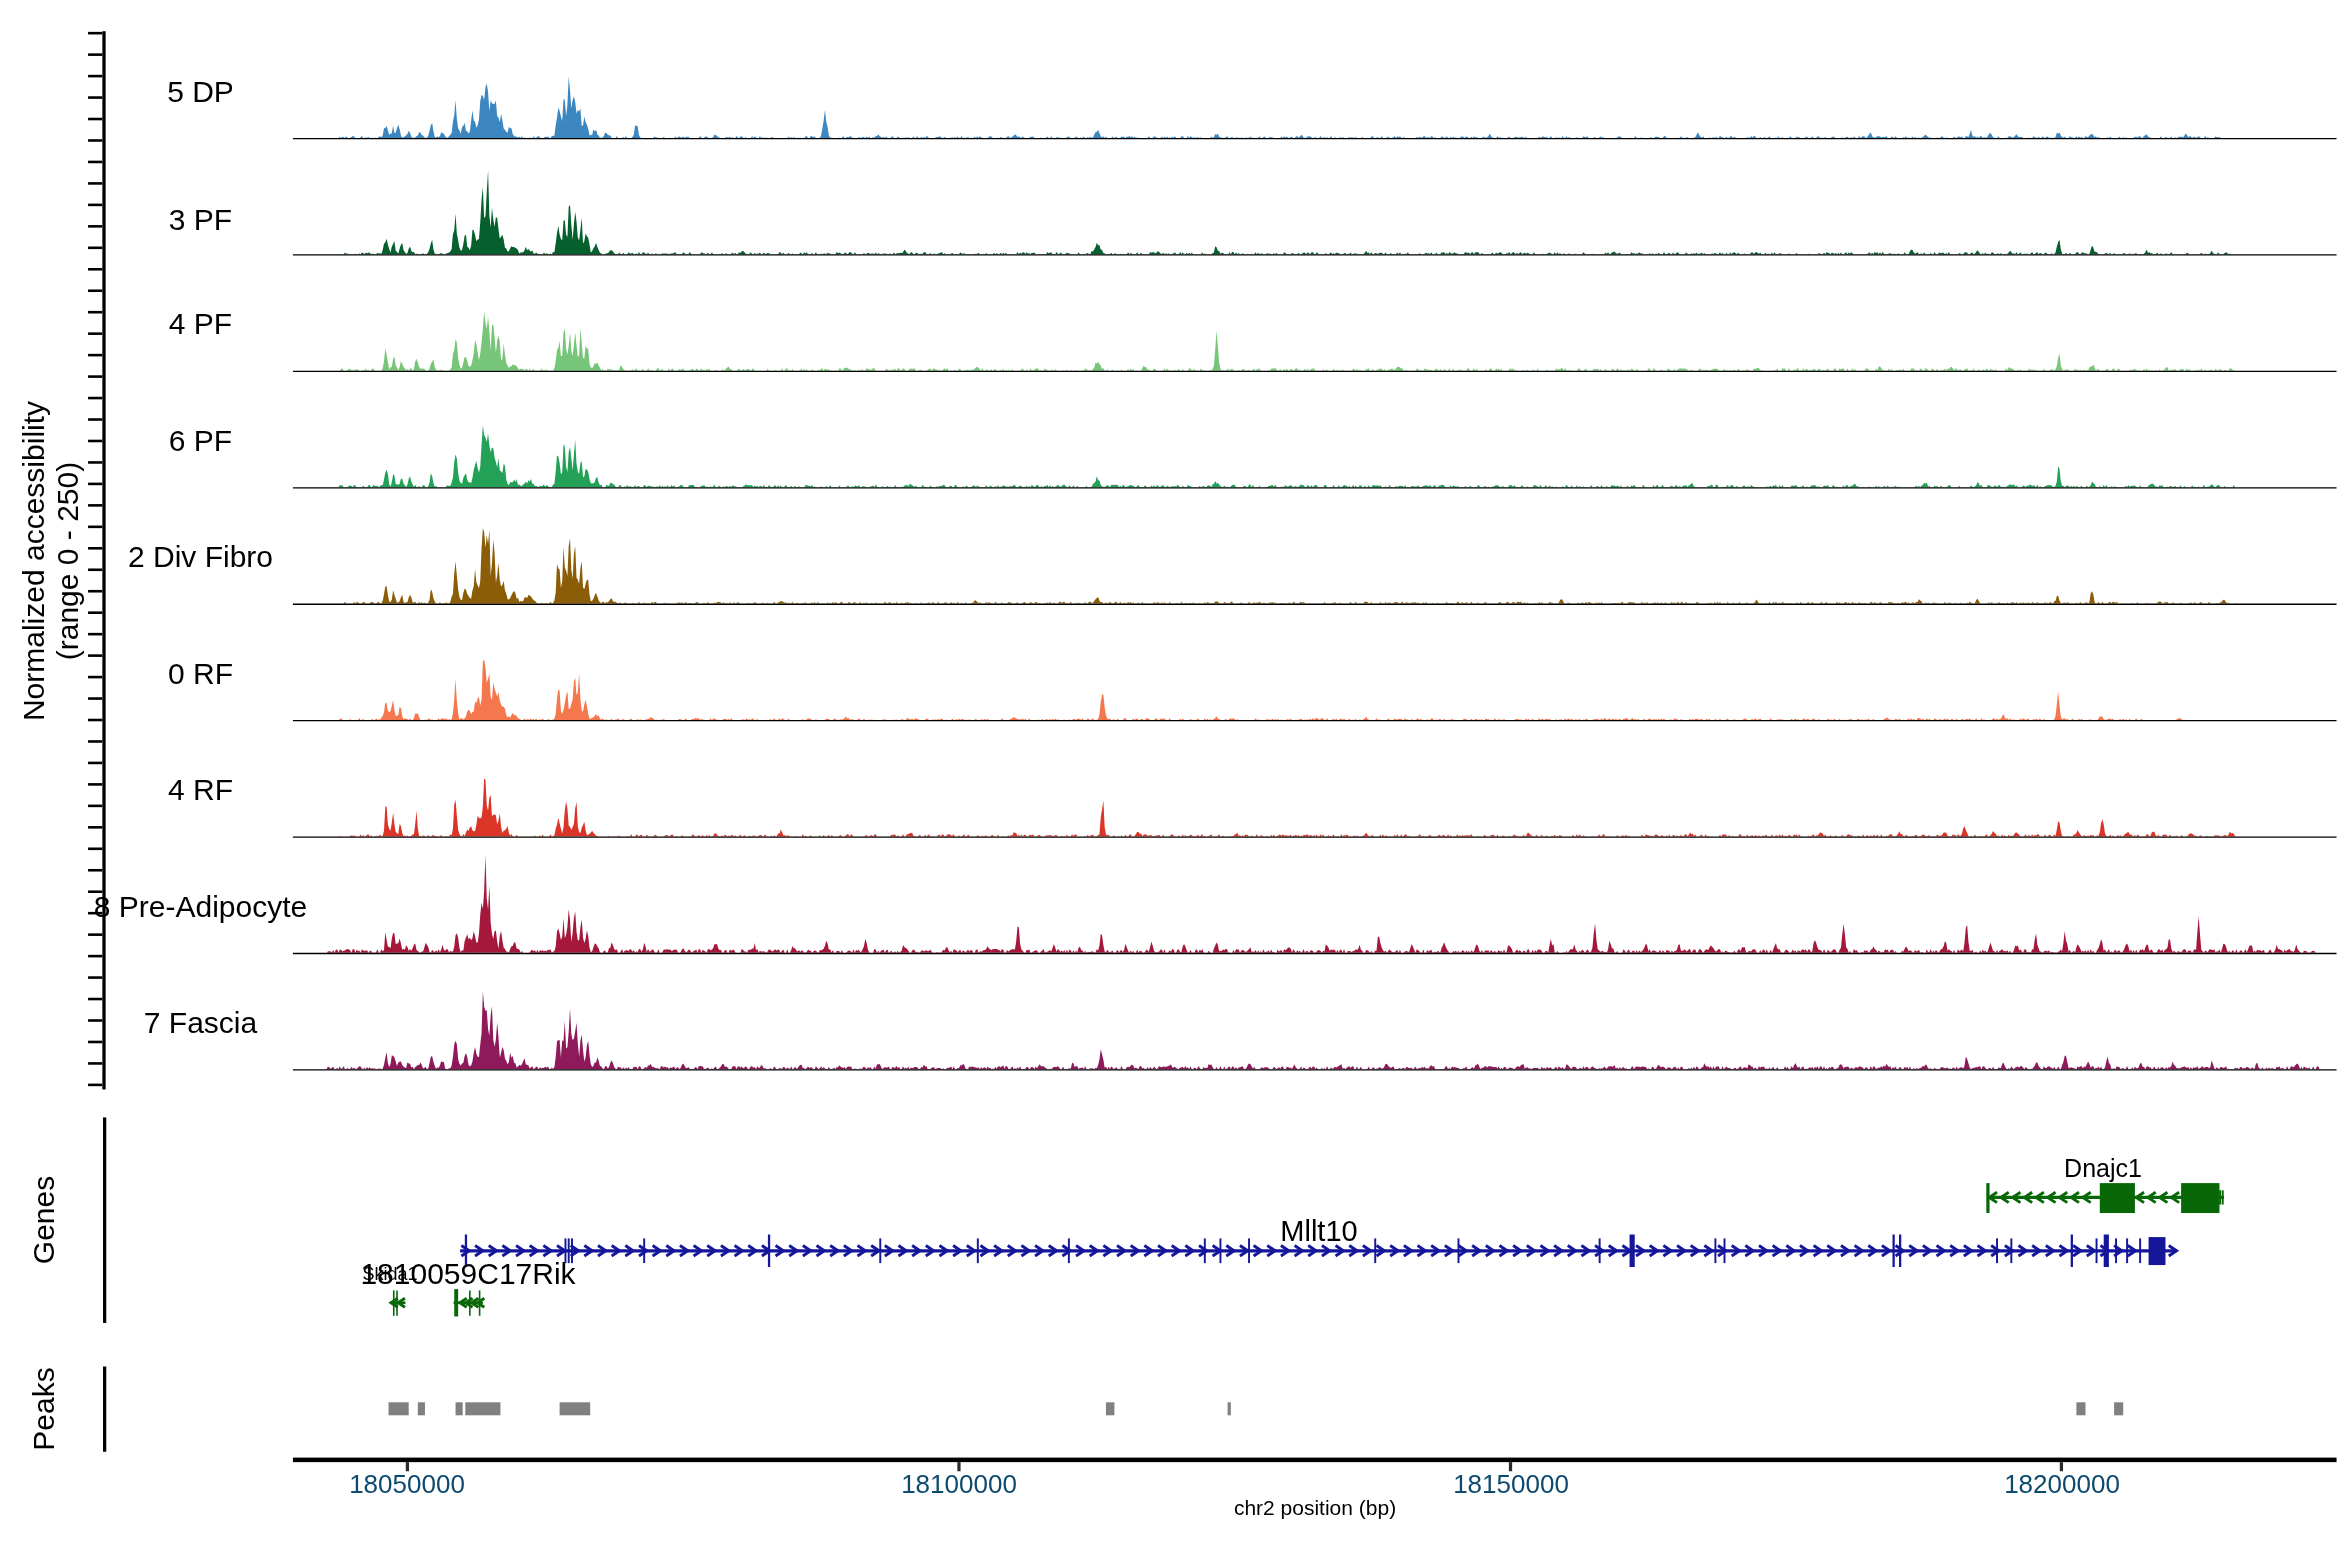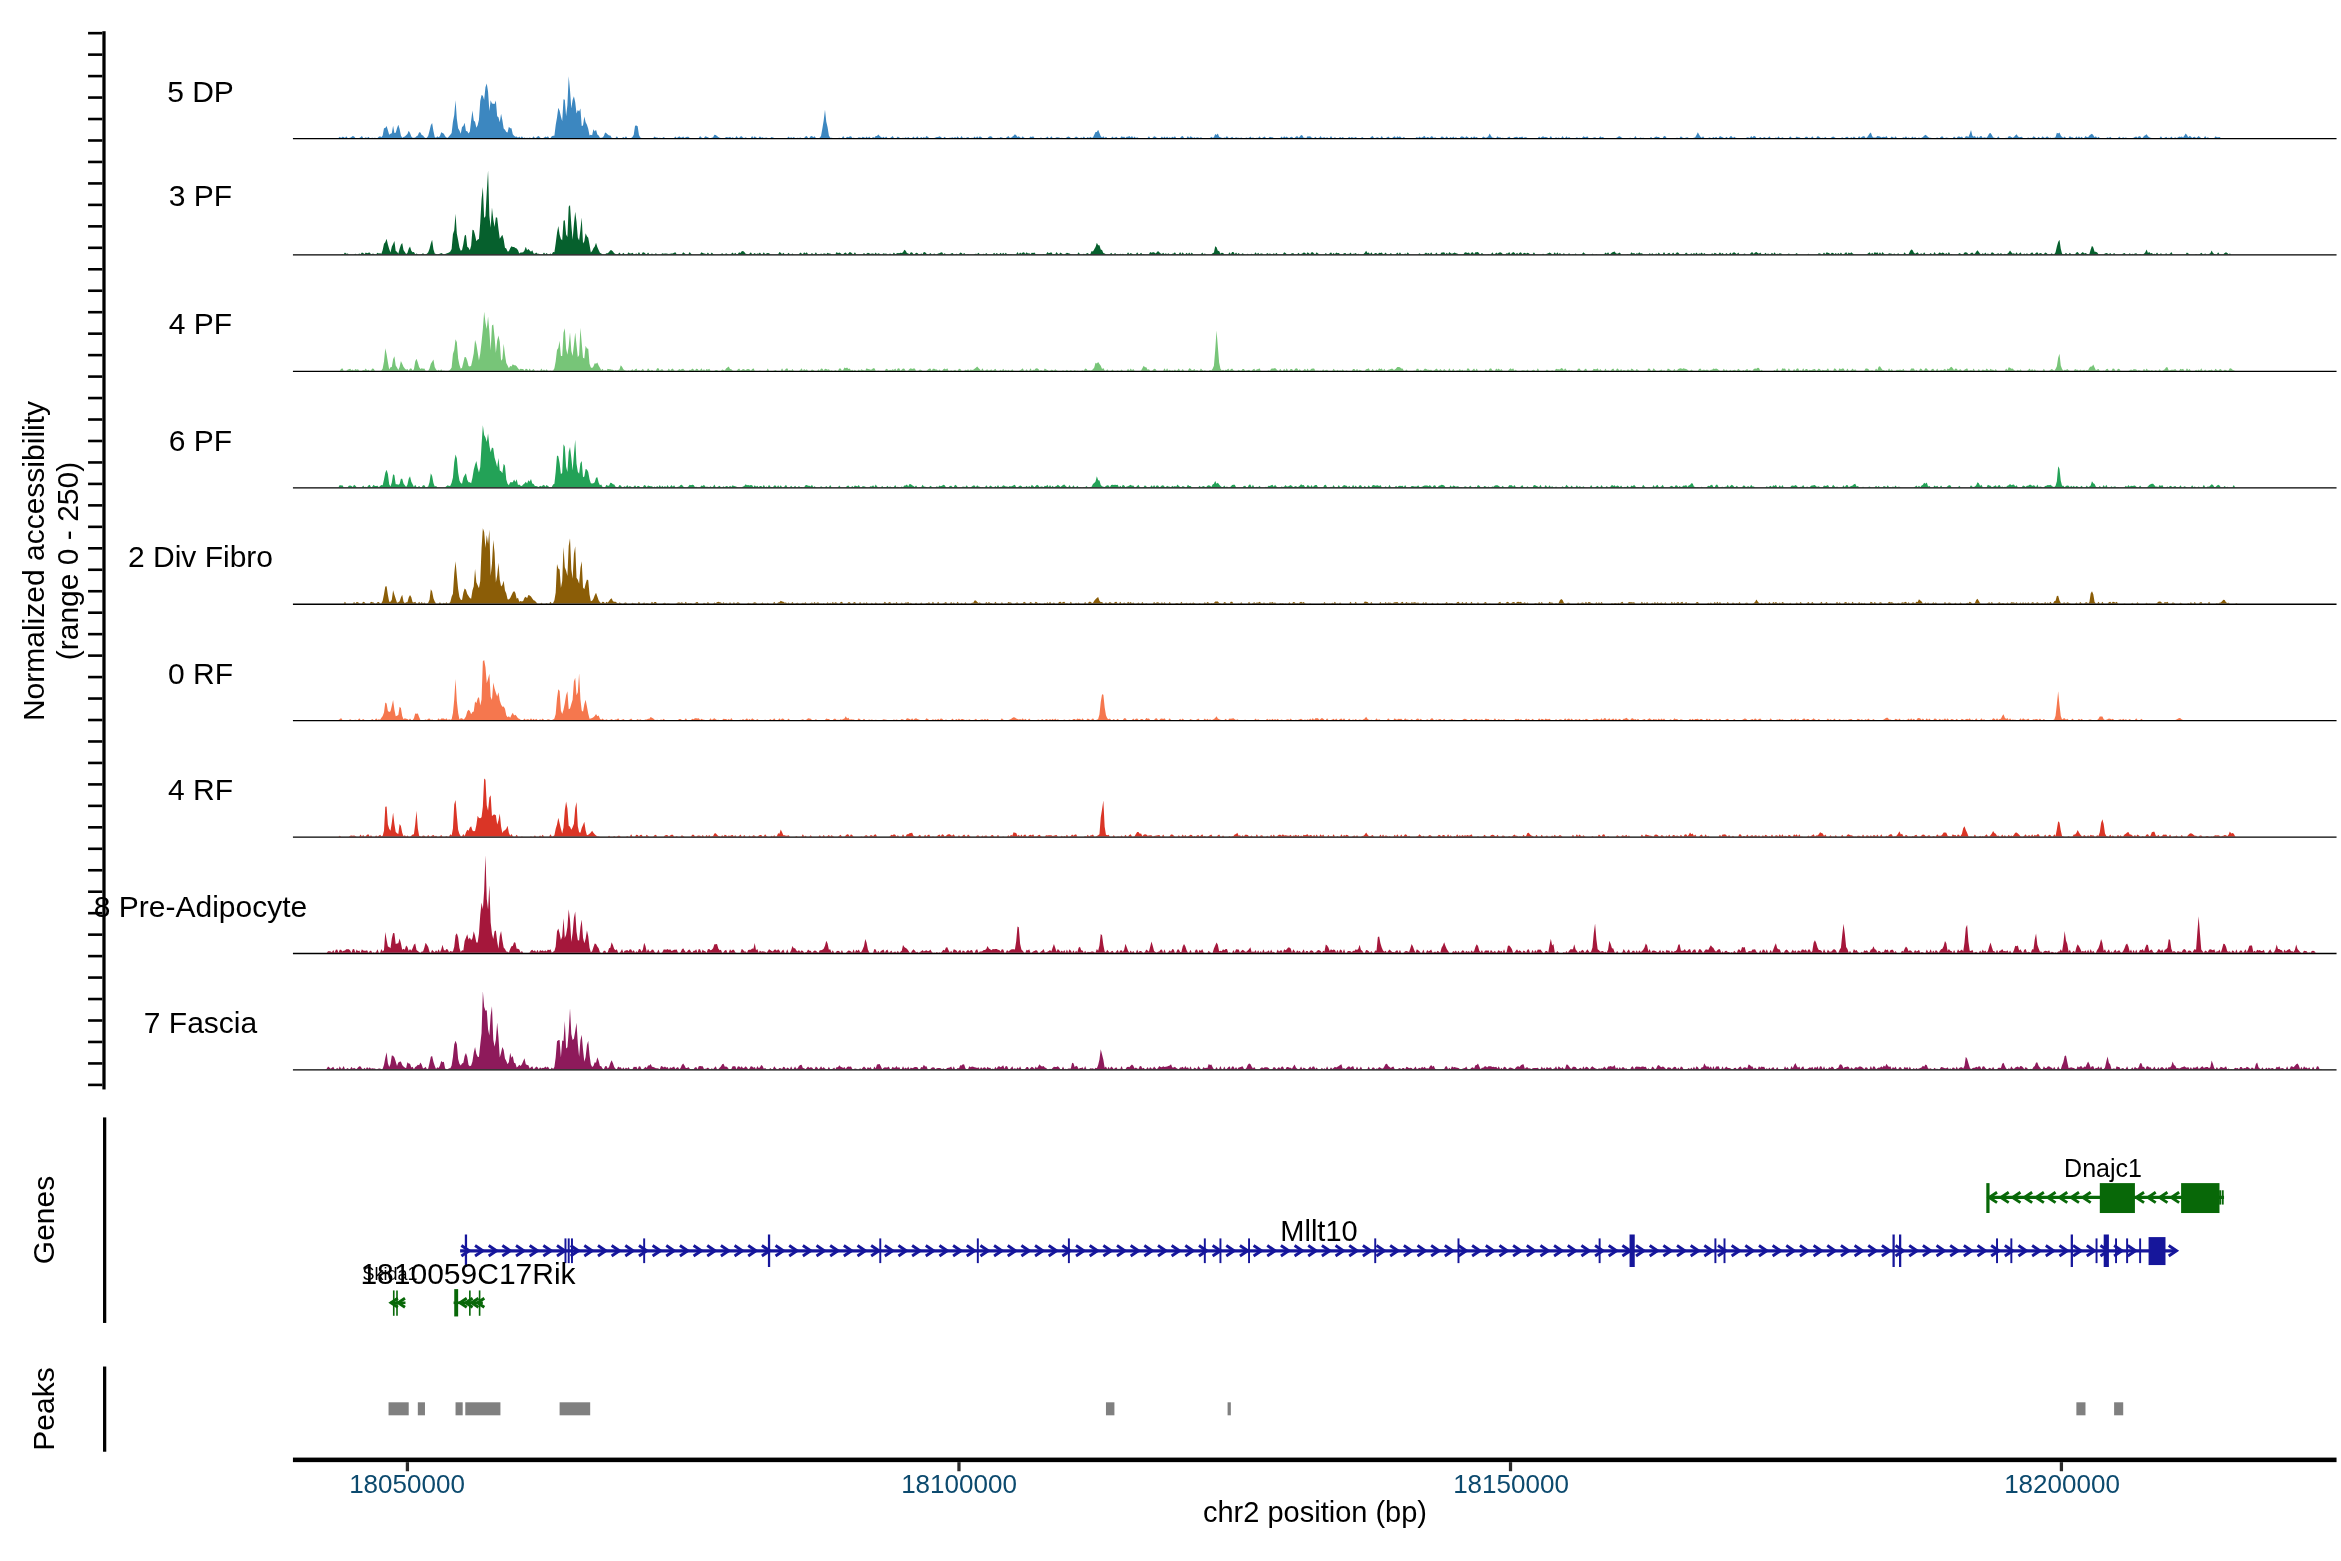--- a/index.html
+++ b/index.html
@@ -5,21 +5,21 @@
   html,body{margin:0;padding:0;background:#fff;}
   .page{position:relative;width:2342px;height:1561px;background:#ffffff;overflow:hidden;
         font-family:"Liberation Sans",sans-serif;color:#000;}
   #fig{position:absolute;left:0;top:0;}
   .ylab{position:absolute;left:51px;top:561px;transform:translate(-50%,-50%) rotate(-90deg);
         text-align:center;font-size:30px;line-height:34px;white-space:nowrap;}
   .rotlab{position:absolute;transform:translate(-50%,-50%) rotate(-90deg);
         font-size:30px;white-space:nowrap;}
   .rotlab.genes{left:44px;top:1220px;}
   .rotlab.peaks{left:44px;top:1409px;}
-  .xtitle{position:absolute;left:1315px;top:1496px;transform:translateX(-50%);font-size:29px;}
+  .xtitle{position:absolute;left:1315px;top:1496px;transform:translateX(-50%);font-size:21px;}
   .tracklab{position:absolute;left:82px;width:237px;text-align:center;font-size:30px;line-height:35px;}
   .ticklab{position:absolute;top:1469px;transform:translateX(-50%);font-size:26px;color:#0c4a6e;}
   .genelab{position:absolute;transform:translate(-50%,-50%);white-space:nowrap;}
 </style>
 </head>
 <body>
 
 <div class="page">
   <svg id="fig" width="2342" height="1561" viewBox="0 0 3600 2400" xmlns="http://www.w3.org/2000/svg">
       <path d="M450,212L452,212.0L454,212.0L456,212.0L458,212.0L460,212.0L462,212.0L464,212.0L466,212.0L468,212.0L470,212.0L472,212.0L474,212.0L476,212.0L478,212.0L480,212.0L482,212.0L484,212.0L486,212.0L488,212.0L490,212.0L492,212.0L494,212.0L496,212.0L498,212.0L500,212.0L502,212.0L504,212.0L506,212.0L508,212.0L510,212.0L512,212.0L514,212.0L516,212.0L518,212.0L520,212.0L522,210.2L524,212.0L526,210.2L528,210.7L530,212.0L532,209.6L534,212.0L536,212.0L538,211.8L540,210.6L542,209.1L544,210.0L546,212.0L548,212.0L550,212.0L552,212.0L554,211.0L556,209.1L558,212.0L560,212.0L562,211.2L564,212.0L566,210.2L568,212.0L570,212.0L572,211.6L574,212.0L576,211.6L578,212.0L580,212.0L582,210.2L584,209.4L586,211.2L588,208.3L590,197.0L592,196.7L594,193.8L596,200.2L598,207.1L600,205.6L602,204.8L604,193.5L606,204.5L608,204.0L610,197.3L612,191.7L614,198.5L616,208.2L618,211.7L620,210.6L622,209.9L624,208.0L626,206.2L628,201.0L630,204.5L632,209.8L634,211.8L636,211.6L638,211.3L640,209.5L642,208.2L644,203.5L646,203.8L648,207.6L650,208.4L652,211.0L654,212.0L656,211.9L658,208.6L660,201.1L662,192.5L664,189.0L666,201.6L668,210.5L670,211.7L672,209.4L674,211.2L676,209.0L678,203.3L680,204.4L682,205.7L684,209.5L686,211.4L688,211.8L690,209.4L692,207.0L694,204.4L696,187.0L698,176.7L700,154.1L702,182.7L704,197.2L706,200.7L708,205.8L710,195.3L712,193.8L714,188.8L716,201.6L718,201.9L720,205.1L722,202.0L724,185.2L726,169.7L728,185.2L730,187.3L732,196.6L734,192.7L736,184.0L738,155.1L740,146.0L742,147.1L744,153.8L746,134.3L748,128.5L750,141.2L752,170.7L754,154.1L756,159.2L758,159.5L760,160.0L762,154.4L764,178.7L766,180.4L768,187.8L770,175.0L772,184.8L774,197.4L776,199.5L778,202.9L780,203.7L782,194.9L784,197.3L786,197.1L788,206.3L790,208.6L792,210.4L794,210.0L796,211.8L798,209.8L800,212.0L802,209.6L804,212.0L806,211.3L808,212.0L810,211.7L812,212.0L814,211.3L816,212.0L818,212.0L820,209.6L822,212.0L824,211.7L826,210.0L828,209.2L830,211.6L832,212.0L834,212.0L836,211.8L838,210.0L840,211.2L842,209.3L844,212.0L846,212.0L848,209.5L850,208.9L852,208.6L854,192.0L856,180.6L858,165.6L860,170.3L862,179.1L864,186.6L866,152.6L868,153.2L870,178.9L872,161.5L874,117.2L876,138.6L878,166.9L880,153.8L882,147.9L884,157.1L886,174.5L888,169.0L890,171.5L892,166.8L894,193.8L896,192.9L898,179.3L900,187.8L902,191.9L904,198.1L906,208.4L908,207.0L910,207.9L912,198.6L914,202.1L916,199.3L918,206.8L920,208.4L922,211.6L924,211.8L926,211.4L928,209.2L930,203.9L932,204.9L934,206.6L936,208.3L938,208.5L940,211.9L942,212.0L944,212.0L946,212.0L948,209.3L950,212.0L952,212.0L954,212.0L956,212.0L958,210.6L960,212.0L962,209.5L964,212.0L966,212.0L968,212.0L970,212.0L972,210.6L974,207.3L976,193.3L978,193.0L980,194.1L982,207.7L984,211.5L986,212.0L988,212.0L990,212.0L992,212.0L994,212.0L996,212.0L998,212.0L1000,212.0L1002,212.0L1004,212.0L1006,209.7L1008,211.3L1010,211.5L1012,212.0L1014,211.6L1016,212.0L1018,212.0L1020,210.5L1022,212.0L1024,212.0L1026,212.0L1028,212.0L1030,212.0L1032,212.0L1034,212.0L1036,212.0L1038,210.0L1040,212.0L1042,211.0L1044,209.5L1046,211.5L1048,211.5L1050,209.9L1052,212.0L1054,210.9L1056,210.3L1058,210.3L1060,212.0L1062,212.0L1064,212.0L1066,212.0L1068,212.0L1070,212.0L1072,212.0L1074,212.0L1076,209.2L1078,211.4L1080,212.0L1082,212.0L1084,209.3L1086,210.3L1088,211.2L1090,212.0L1092,212.0L1094,211.7L1096,211.2L1098,207.0L1100,207.7L1102,209.1L1104,210.8L1106,211.7L1108,212.0L1110,212.0L1112,212.0L1114,212.0L1116,210.5L1118,211.0L1120,211.4L1122,210.1L1124,212.0L1126,211.1L1128,212.0L1130,212.0L1132,209.2L1134,211.8L1136,212.0L1138,209.9L1140,209.3L1142,211.9L1144,212.0L1146,211.2L1148,212.0L1150,212.0L1152,212.0L1154,212.0L1156,209.2L1158,212.0L1160,209.5L1162,211.3L1164,212.0L1166,212.0L1168,209.4L1170,211.8L1172,210.9L1174,212.0L1176,211.7L1178,211.4L1180,212.0L1182,212.0L1184,212.0L1186,210.5L1188,211.3L1190,212.0L1192,212.0L1194,212.0L1196,212.0L1198,212.0L1200,212.0L1202,212.0L1204,212.0L1206,212.0L1208,212.0L1210,212.0L1212,210.0L1214,212.0L1216,211.2L1218,212.0L1220,210.8L1222,212.0L1224,212.0L1226,211.6L1228,212.0L1230,211.5L1232,212.0L1234,212.0L1236,212.0L1238,210.0L1240,209.1L1242,212.0L1244,212.0L1246,209.3L1248,209.2L1250,211.1L1252,209.3L1254,212.0L1256,212.0L1258,212.0L1260,211.6L1262,208.6L1264,197.4L1266,185.4L1268,168.7L1270,187.2L1272,195.8L1274,208.2L1276,211.6L1278,211.9L1280,212.0L1282,212.0L1284,212.0L1286,212.0L1288,212.0L1290,211.8L1292,212.0L1294,212.0L1296,209.2L1298,212.0L1300,212.0L1302,210.2L1304,211.2L1306,209.9L1308,209.5L1310,212.0L1312,211.7L1314,212.0L1316,212.0L1318,212.0L1320,211.1L1322,211.3L1324,212.0L1326,210.3L1328,211.2L1330,212.0L1332,209.8L1334,212.0L1336,209.8L1338,212.0L1340,212.0L1342,210.8L1344,211.7L1346,209.0L1348,209.2L1350,206.8L1352,209.2L1354,210.6L1356,211.7L1358,210.4L1360,212.0L1362,209.9L1364,212.0L1366,212.0L1368,212.0L1370,211.0L1372,209.2L1374,212.0L1376,212.0L1378,212.0L1380,210.0L1382,211.4L1384,212.0L1386,212.0L1388,211.8L1390,212.0L1392,211.0L1394,212.0L1396,210.5L1398,212.0L1400,212.0L1402,212.0L1404,209.8L1406,212.0L1408,211.6L1410,209.6L1412,212.0L1414,212.0L1416,210.8L1418,212.0L1420,210.7L1422,212.0L1424,209.1L1426,210.4L1428,212.0L1430,212.0L1432,212.0L1434,212.0L1436,212.0L1438,211.3L1440,210.6L1442,210.8L1444,209.6L1446,210.8L1448,212.0L1450,212.0L1452,210.1L1454,212.0L1456,212.0L1458,212.0L1460,211.7L1462,211.6L1464,211.2L1466,212.0L1468,210.5L1470,212.0L1472,209.6L1474,212.0L1476,212.0L1478,209.2L1480,212.0L1482,211.8L1484,212.0L1486,211.4L1488,210.5L1490,212.0L1492,212.0L1494,211.6L1496,212.0L1498,210.0L1500,212.0L1502,209.3L1504,212.0L1506,209.3L1508,210.5L1510,212.0L1512,212.0L1514,212.0L1516,212.0L1518,212.0L1520,210.2L1522,209.3L1524,209.9L1526,212.0L1528,212.0L1530,212.0L1532,212.0L1534,211.9L1536,212.0L1538,210.6L1540,211.5L1542,212.0L1544,212.0L1546,212.0L1548,210.6L1550,209.0L1552,211.7L1554,211.6L1556,210.3L1558,208.7L1560,206.5L1562,207.9L1564,210.8L1566,209.4L1568,211.4L1570,212.0L1572,209.5L1574,211.7L1576,212.0L1578,212.0L1580,212.0L1582,212.0L1584,209.9L1586,210.8L1588,209.3L1590,212.0L1592,212.0L1594,212.0L1596,212.0L1598,212.0L1600,211.4L1602,212.0L1604,212.0L1606,212.0L1608,211.6L1610,209.8L1612,212.0L1614,212.0L1616,209.4L1618,212.0L1620,212.0L1622,212.0L1624,210.9L1626,211.0L1628,211.4L1630,212.0L1632,211.8L1634,212.0L1636,212.0L1638,212.0L1640,211.0L1642,209.9L1644,210.5L1646,212.0L1648,212.0L1650,212.0L1652,211.9L1654,209.7L1656,210.9L1658,212.0L1660,212.0L1662,211.5L1664,212.0L1666,209.8L1668,212.0L1670,212.0L1672,210.7L1674,212.0L1676,210.3L1678,211.8L1680,211.4L1682,207.1L1684,203.1L1686,203.0L1688,199.3L1690,204.6L1692,209.3L1694,211.4L1696,209.6L1698,212.0L1700,210.3L1702,212.0L1704,212.0L1706,212.0L1708,212.0L1710,210.0L1712,212.0L1714,211.4L1716,210.1L1718,212.0L1720,212.0L1722,212.0L1724,209.3L1726,210.6L1728,210.1L1730,212.0L1732,210.2L1734,210.4L1736,209.2L1738,211.4L1740,209.2L1742,212.0L1744,209.8L1746,212.0L1748,211.0L1750,212.0L1752,212.0L1754,212.0L1756,212.0L1758,212.0L1760,212.0L1762,212.0L1764,212.0L1766,209.6L1768,212.0L1770,212.0L1772,211.8L1774,209.6L1776,210.2L1778,211.9L1780,212.0L1782,212.0L1784,212.0L1786,209.7L1788,212.0L1790,209.9L1792,212.0L1794,209.9L1796,212.0L1798,211.0L1800,212.0L1802,210.2L1804,211.4L1806,209.4L1808,212.0L1810,212.0L1812,212.0L1814,212.0L1816,210.0L1818,209.2L1820,212.0L1822,212.0L1824,212.0L1826,209.1L1828,212.0L1830,209.5L1832,210.6L1834,212.0L1836,211.1L1838,212.0L1840,210.9L1842,211.4L1844,212.0L1846,210.9L1848,212.0L1850,212.0L1852,212.0L1854,212.0L1856,212.0L1858,212.0L1860,212.0L1862,210.2L1864,211.9L1866,211.1L1868,206.1L1870,207.7L1872,205.3L1874,210.1L1876,210.9L1878,211.7L1880,212.0L1882,211.5L1884,211.9L1886,209.2L1888,211.8L1890,212.0L1892,211.6L1894,210.1L1896,212.0L1898,212.0L1900,210.9L1902,211.7L1904,211.9L1906,212.0L1908,211.5L1910,212.0L1912,212.0L1914,212.0L1916,211.3L1918,212.0L1920,211.6L1922,209.7L1924,212.0L1926,211.5L1928,212.0L1930,212.0L1932,211.7L1934,212.0L1936,209.3L1938,212.0L1940,212.0L1942,211.0L1944,210.0L1946,212.0L1948,212.0L1950,212.0L1952,210.3L1954,210.9L1956,210.9L1958,212.0L1960,212.0L1962,212.0L1964,212.0L1966,212.0L1968,212.0L1970,210.0L1972,212.0L1974,209.6L1976,211.5L1978,209.9L1980,211.8L1982,212.0L1984,210.7L1986,210.4L1988,212.0L1990,212.0L1992,210.2L1994,209.2L1996,211.6L1998,210.2L2000,207.7L2002,208.4L2004,211.6L2006,211.9L2008,212.0L2010,209.6L2012,210.0L2014,209.4L2016,211.4L2018,212.0L2020,212.0L2022,210.1L2024,212.0L2026,212.0L2028,211.8L2030,209.1L2032,212.0L2034,211.4L2036,211.0L2038,212.0L2040,211.0L2042,212.0L2044,212.0L2046,209.0L2048,212.0L2050,212.0L2052,210.9L2054,212.0L2056,212.0L2058,212.0L2060,210.8L2062,212.0L2064,210.5L2066,212.0L2068,212.0L2070,212.0L2072,212.0L2074,210.3L2076,212.0L2078,210.5L2080,211.6L2082,211.6L2084,210.6L2086,212.0L2088,212.0L2090,212.0L2092,212.0L2094,210.7L2096,212.0L2098,212.0L2100,212.0L2102,212.0L2104,212.0L2106,212.0L2108,210.4L2110,209.1L2112,212.0L2114,212.0L2116,211.4L2118,211.2L2120,212.0L2122,212.0L2124,209.2L2126,212.0L2128,212.0L2130,212.0L2132,211.4L2134,209.9L2136,211.6L2138,212.0L2140,212.0L2142,210.8L2144,209.3L2146,212.0L2148,209.3L2150,210.9L2152,209.3L2154,211.6L2156,212.0L2158,210.6L2160,212.0L2162,212.0L2164,212.0L2166,212.0L2168,212.0L2170,212.0L2172,212.0L2174,212.0L2176,212.0L2178,210.6L2180,212.0L2182,210.0L2184,211.9L2186,211.4L2188,210.0L2190,209.2L2192,212.0L2194,210.8L2196,211.2L2198,212.0L2200,209.5L2202,209.8L2204,212.0L2206,211.2L2208,212.0L2210,212.0L2212,212.0L2214,212.0L2216,209.9L2218,210.3L2220,212.0L2222,211.6L2224,209.3L2226,212.0L2228,212.0L2230,210.5L2232,212.0L2234,210.0L2236,212.0L2238,211.0L2240,212.0L2242,212.0L2244,212.0L2246,209.8L2248,210.0L2250,210.6L2252,212.0L2254,209.3L2256,210.5L2258,212.0L2260,212.0L2262,210.2L2264,212.0L2266,209.6L2268,211.4L2270,210.5L2272,212.0L2274,212.0L2276,212.0L2278,212.0L2280,209.8L2282,210.9L2284,211.9L2286,211.0L2288,209.6L2290,205.3L2292,209.1L2294,211.4L2296,211.9L2298,212.0L2300,212.0L2302,209.4L2304,211.3L2306,211.2L2308,212.0L2310,211.6L2312,212.0L2314,212.0L2316,212.0L2318,211.5L2320,209.7L2322,212.0L2324,212.0L2326,212.0L2328,211.0L2330,210.5L2332,210.2L2334,212.0L2336,210.6L2338,210.9L2340,209.7L2342,212.0L2344,211.2L2346,211.1L2348,212.0L2350,212.0L2352,212.0L2354,212.0L2356,212.0L2358,212.0L2360,212.0L2362,212.0L2364,212.0L2366,209.7L2368,212.0L2370,210.7L2372,209.5L2374,211.2L2376,210.7L2378,211.0L2380,212.0L2382,212.0L2384,209.0L2386,212.0L2388,212.0L2390,212.0L2392,211.2L2394,212.0L2396,211.3L2398,212.0L2400,212.0L2402,209.1L2404,212.0L2406,212.0L2408,209.4L2410,212.0L2412,210.7L2414,212.0L2416,212.0L2418,212.0L2420,212.0L2422,212.0L2424,211.0L2426,212.0L2428,211.7L2430,212.0L2432,212.0L2434,209.4L2436,210.6L2438,210.9L2440,209.3L2442,212.0L2444,212.0L2446,212.0L2448,212.0L2450,211.5L2452,210.9L2454,212.0L2456,212.0L2458,212.0L2460,209.4L2462,211.5L2464,210.5L2466,212.0L2468,212.0L2470,212.0L2472,212.0L2474,212.0L2476,212.0L2478,212.0L2480,212.0L2482,212.0L2484,212.0L2486,211.5L2488,210.0L2490,209.5L2492,211.0L2494,212.0L2496,212.0L2498,212.0L2500,212.0L2502,212.0L2504,212.0L2506,211.7L2508,212.0L2510,212.0L2512,212.0L2514,209.1L2516,212.0L2518,212.0L2520,212.0L2522,211.4L2524,212.0L2526,211.9L2528,212.0L2530,212.0L2532,212.0L2534,212.0L2536,212.0L2538,210.5L2540,212.0L2542,212.0L2544,211.0L2546,210.0L2548,210.6L2550,210.7L2552,212.0L2554,212.0L2556,212.0L2558,209.2L2560,209.6L2562,212.0L2564,212.0L2566,212.0L2568,212.0L2570,212.0L2572,212.0L2574,212.0L2576,212.0L2578,211.6L2580,212.0L2582,212.0L2584,209.6L2586,211.3L2588,212.0L2590,212.0L2592,211.5L2594,211.2L2596,212.0L2598,212.0L2600,212.0L2602,212.0L2604,211.9L2606,211.0L2608,207.6L2610,203.3L2612,207.3L2614,210.3L2616,211.9L2618,209.3L2620,212.0L2622,212.0L2624,212.0L2626,212.0L2628,210.9L2630,212.0L2632,212.0L2634,210.5L2636,212.0L2638,210.4L2640,212.0L2642,212.0L2644,209.0L2646,210.4L2648,210.9L2650,212.0L2652,212.0L2654,210.2L2656,212.0L2658,212.0L2660,209.6L2662,209.6L2664,212.0L2666,210.3L2668,211.6L2670,212.0L2672,212.0L2674,212.0L2676,212.0L2678,212.0L2680,212.0L2682,212.0L2684,212.0L2686,211.1L2688,211.3L2690,212.0L2692,209.2L2694,211.5L2696,209.0L2698,209.5L2700,212.0L2702,212.0L2704,212.0L2706,210.5L2708,212.0L2710,212.0L2712,210.8L2714,211.9L2716,212.0L2718,211.9L2720,209.4L2722,212.0L2724,212.0L2726,212.0L2728,212.0L2730,211.5L2732,212.0L2734,209.3L2736,212.0L2738,212.0L2740,211.0L2742,212.0L2744,212.0L2746,212.0L2748,212.0L2750,212.0L2752,209.5L2754,211.9L2756,212.0L2758,212.0L2760,212.0L2762,209.7L2764,211.1L2766,211.1L2768,212.0L2770,212.0L2772,212.0L2774,212.0L2776,210.1L2778,210.4L2780,212.0L2782,211.6L2784,212.0L2786,209.5L2788,212.0L2790,212.0L2792,212.0L2794,209.4L2796,209.9L2798,211.9L2800,212.0L2802,211.9L2804,212.0L2806,210.6L2808,212.0L2810,212.0L2812,212.0L2814,212.0L2816,211.0L2818,210.0L2820,211.1L2822,212.0L2824,212.0L2826,212.0L2828,212.0L2830,212.0L2832,210.9L2834,212.0L2836,212.0L2838,210.7L2840,210.1L2842,212.0L2844,212.0L2846,211.2L2848,212.0L2850,209.9L2852,211.9L2854,212.0L2856,212.0L2858,209.2L2860,212.0L2862,210.5L2864,209.3L2866,209.6L2868,212.0L2870,211.5L2872,208.6L2874,205.5L2876,203.9L2878,209.3L2880,211.5L2882,211.4L2884,211.5L2886,209.2L2888,209.6L2890,209.8L2892,211.3L2894,210.8L2896,210.4L2898,211.2L2900,209.2L2902,212.0L2904,212.0L2906,212.0L2908,209.9L2910,211.0L2912,212.0L2914,209.5L2916,212.0L2918,212.0L2920,212.0L2922,212.0L2924,212.0L2926,211.1L2928,211.6L2930,209.6L2932,212.0L2934,211.4L2936,212.0L2938,212.0L2940,210.0L2942,212.0L2944,210.7L2946,212.0L2948,212.0L2950,211.5L2952,212.0L2954,211.9L2956,210.5L2958,208.6L2960,207.0L2962,208.9L2964,210.5L2966,211.9L2968,211.9L2970,212.0L2972,212.0L2974,212.0L2976,212.0L2978,211.3L2980,212.0L2982,212.0L2984,210.2L2986,209.4L2988,212.0L2990,212.0L2992,211.5L2994,211.8L2996,212.0L2998,212.0L3000,212.0L3002,212.0L3004,209.8L3006,211.7L3008,212.0L3010,210.0L3012,210.0L3014,211.1L3016,210.0L3018,212.0L3020,212.0L3022,209.5L3024,209.4L3026,210.7L3028,205.9L3030,199.9L3032,208.2L3034,210.4L3036,209.0L3038,212.0L3040,209.3L3042,212.0L3044,209.6L3046,209.0L3048,212.0L3050,211.1L3052,211.3L3054,211.9L3056,209.0L3058,205.2L3060,204.5L3062,207.7L3064,211.1L3066,211.9L3068,212.0L3070,212.0L3072,209.4L3074,212.0L3076,212.0L3078,212.0L3080,212.0L3082,212.0L3084,211.9L3086,212.0L3088,209.6L3090,209.5L3092,210.8L3094,211.9L3096,210.8L3098,208.3L3100,206.3L3102,209.5L3104,211.0L3106,210.7L3108,210.2L3110,212.0L3112,212.0L3114,212.0L3116,212.0L3118,211.4L3120,212.0L3122,211.6L3124,212.0L3126,209.3L3128,210.6L3130,212.0L3132,212.0L3134,210.3L3136,212.0L3138,212.0L3140,209.6L3142,211.3L3144,212.0L3146,210.2L3148,209.9L3150,212.0L3152,211.5L3154,212.0L3156,211.9L3158,211.7L3160,210.7L3162,204.2L3164,205.1L3166,203.7L3168,208.3L3170,210.7L3172,211.7L3174,209.9L3176,212.0L3178,212.0L3180,212.0L3182,209.0L3184,211.2L3186,211.0L3188,212.0L3190,212.0L3192,209.5L3194,212.0L3196,209.5L3198,212.0L3200,210.3L3202,212.0L3204,212.0L3206,209.1L3208,210.8L3210,211.1L3212,208.4L3214,206.7L3216,205.5L3218,208.0L3220,211.0L3222,209.5L3224,212.0L3226,210.2L3228,212.0L3230,212.0L3232,212.0L3234,212.0L3236,212.0L3238,212.0L3240,211.2L3242,212.0L3244,210.1L3246,212.0L3248,212.0L3250,212.0L3252,212.0L3254,212.0L3256,212.0L3258,209.8L3260,212.0L3262,212.0L3264,211.2L3266,212.0L3268,211.4L3270,212.0L3272,212.0L3274,212.0L3276,212.0L3278,212.0L3280,211.8L3282,210.7L3284,209.8L3286,211.8L3288,209.3L3290,209.6L3292,212.0L3294,211.9L3296,209.2L3298,207.8L3300,206.5L3302,209.5L3304,210.9L3306,211.9L3308,212.0L3310,212.0L3312,212.0L3314,212.0L3316,212.0L3318,212.0L3320,212.0L3322,209.5L3324,212.0L3326,212.0L3328,211.9L3330,210.3L3332,212.0L3334,211.8L3336,212.0L3338,210.0L3340,212.0L3342,212.0L3344,211.1L3346,212.0L3348,211.5L3350,209.8L3352,210.6L3354,209.7L3356,211.3L3358,208.6L3360,205.3L3362,207.5L3364,211.1L3366,209.0L3368,209.7L3370,212.0L3372,210.7L3374,210.1L3376,212.0L3378,211.1L3380,209.2L3382,211.1L3384,212.0L3386,212.0L3388,212.0L3390,209.1L3392,212.0L3394,211.1L3396,212.0L3398,212.0L3400,212.0L3402,212.0L3404,212.0L3406,209.3L3408,211.1L3410,211.0L3412,210.8L3414,212.0L3416,212.0L3418,212.0L3420,212.0L3422,212.0L3424,212.0L3426,212.0L3428,212.0L3430,212.0L3432,212.0L3434,212.0L3436,212.0L3438,212.0L3440,212.0L3442,212.0L3444,212.0L3446,212.0L3448,212.0L3450,212.0L3452,212.0L3454,212.0L3456,212.0L3458,212.0L3460,212.0L3462,212.0L3464,212.0L3466,212.0L3468,212.0L3470,212.0L3472,212.0L3474,212.0L3476,212.0L3478,212.0L3480,212.0L3482,212.0L3484,212.0L3486,212.0L3488,212.0L3490,212.0L3492,212.0L3494,212.0L3496,212.0L3498,212.0L3500,212.0L3502,212.0L3504,212.0L3506,212.0L3508,212.0L3510,212.0L3512,212.0L3514,212.0L3516,212.0L3518,212.0L3520,212.0L3522,212.0L3524,212.0L3526,212.0L3528,212.0L3530,212.0L3532,212.0L3534,212.0L3536,212.0L3538,212.0L3540,212.0L3542,212.0L3544,212.0L3546,212.0L3548,212.0L3550,212.0L3552,212.0L3554,212.0L3556,212.0L3558,212.0L3560,212.0L3562,212.0L3564,212.0L3566,212.0L3568,212.0L3570,212.0L3572,212.0L3574,212.0L3576,212.0L3578,212.0L3580,212.0L3582,212.0L3584,212.0L3586,212.0L3588,212.0L3590,212.0L3590,212Z" fill="#3C87C0" stroke="none"></path>
@@ -299,21 +299,21 @@
     <div>Normalized accessibility</div>
     <div>(range 0 - 250)</div>
   </div>
 
   <div class="rotlab genes">Genes</div>
   <div class="rotlab peaks">Peaks</div>
   <div class="xtitle">chr2 position (bp)</div>
 
   <div id="track-labels">
     <div class="tracklab" style="top: 74px;">5 DP</div>
-    <div class="tracklab" style="top: 178px; text-align: center;">3 PF</div>
+    <div class="tracklab" style="top: 202px; text-align: center;">3 PF</div>
     <div class="tracklab" style="top: 306px;">4 PF</div>
     <div class="tracklab" style="top: 423px;">6 PF</div>
     <div class="tracklab" style="top: 539px;">2 Div Fibro</div>
     <div class="tracklab" style="top: 656px;">0 RF</div>
     <div class="tracklab" style="top: 772px;">4 RF</div>
     <div class="tracklab" style="top: 889px;">8 Pre-Adipocyte</div>
     <div class="tracklab" style="top: 1005px;">7 Fascia</div>
   </div>
 
   <div id="tick-labels">

